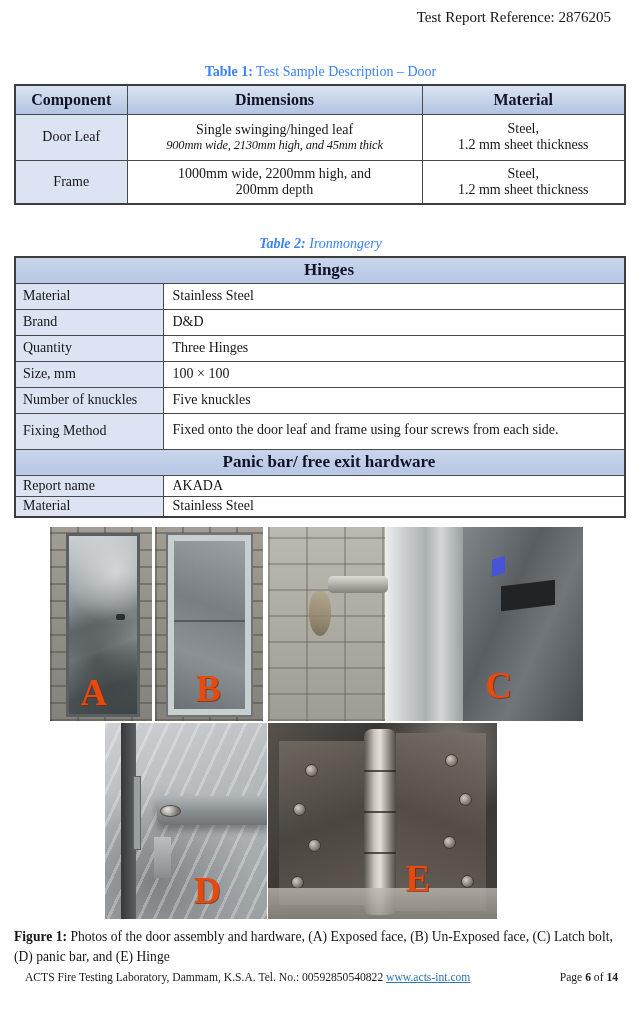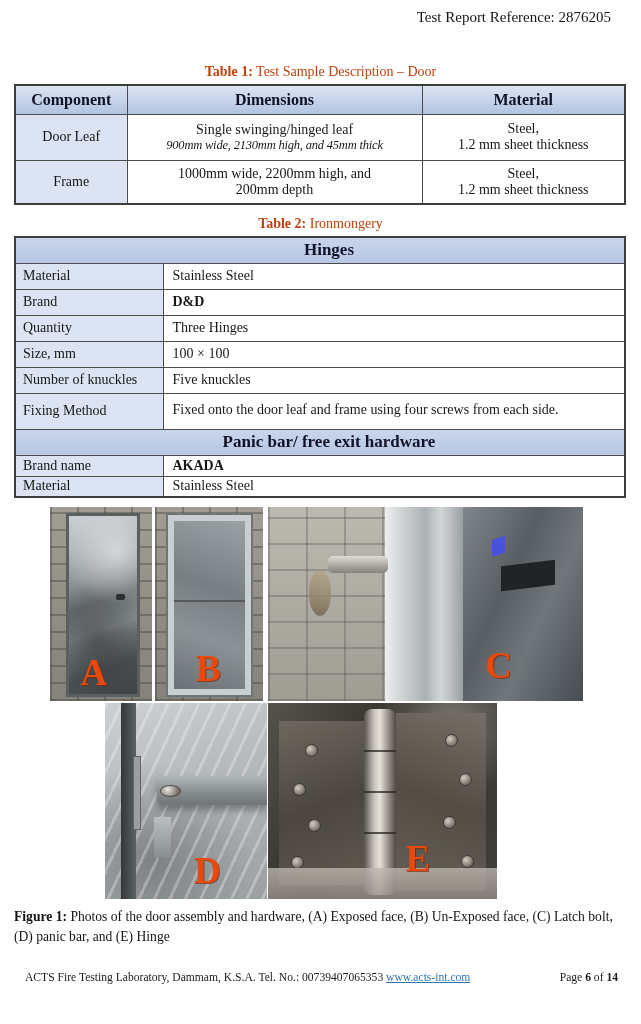--- a/index.html
+++ b/index.html
@@ -4,23 +4,23 @@
 <style>
   * { margin:0; padding:0; box-sizing:border-box; }
   html,body { background:#ffffff; }
   body { font-family:"Liberation Serif","DejaVu Serif",serif; color:#111; }
   .page { position:relative; width:641px; height:1000px; background:#fff; overflow:hidden; }
 
   
   .doc-header { padding:9px 30px 0 0; text-align:right; font-size:15px; color:#161616; }
 
   
-  .caption { text-align:center; font-size:14px; color:#c2410c; }
+  .caption { text-align:center; font-size:14px; color:#3b82f6; }
   .t1-caption { margin-top:38px; }
-  .t2-caption { margin-top:11px; }
+  .t2-caption { margin-top:31px;font-style:italic; }
   .caption b { font-weight:bold; }
 
   
   table { border-collapse:collapse; margin:4px 14px 0 14px; width:612px; table-layout:fixed; }
   td, th { border:1px solid #4a4a4a; font-size:14px; color:#161616; vertical-align:middle; }
   table { border:2px solid #3d3d3d; }
 
   
   .t1 th { height:29px; font-size:16px; font-weight:bold; color:#101226;
            background:linear-gradient(180deg,#dbe4f3 0%,#c4d1e9 55%,#b2c4e2 100%); text-align:center; }
@@ -31,21 +31,21 @@
   .dim-sub { font-size:12.5px; letter-spacing:-0.2px;font-style:italic; }
 
   
   .t2 .section th { height:26px; font-size:17px; font-weight:bold; color:#101226; text-align:center;
            background:linear-gradient(180deg,#c9d5ec 0%,#b6c6e4 100%);padding-left:18px; }
   .t2 td.lbl { background:#dce3f2; text-align:left; padding-left:7px; width:148px; }
   .t2 td.val { text-align:left; padding-left:9px; background:#fff; }
   .t2 tr.rr td { height:26px; }
   .t2 tr.fixing td { height:36px; }
   .t2 tr.short td { height:21px; }
-  .t2 td.bold { font-weight:bold; }
+  .t2 td.bold { font-weight:normal; }
   .t2 .fixing .val { line-height:1.15; padding-top:1px; padding-bottom:2px; }
 
   
   .figure-area { margin-top:9px; }
   .photo-row { position:relative; height:194px; }
   .row2 { height:196px; margin-top:2px; }
   .photo { position:absolute; top:0; bottom:0; overflow:hidden; }
   .fig-letter { position:absolute; font-weight:bold; font-size:37px; line-height:1;
                 color:#e8490f; text-shadow:1px 1px 0 rgba(120,35,5,.65); z-index:5; }
 
@@ -211,21 +211,21 @@
       <td class="val">Five knuckles</td>
     </tr>
     <tr class="fixing">
       <td class="lbl">Fixing Method</td>
       <td class="val">Fixed onto the door leaf and frame using four screws from each side.</td>
     </tr>
     <tr class="section">
       <th colspan="2">Panic bar/ free exit hardware</th>
     </tr>
     <tr class="short">
-      <td class="lbl">Brand name</td>
+      <td class="lbl">Report name</td>
       <td class="val bold">AKADA</td>
     </tr>
     <tr class="short">
       <td class="lbl">Material</td>
       <td class="val">Stainless Steel</td>
     </tr>
   </tbody>
     </table>
 
   <div class="figure-area">
@@ -284,20 +284,20 @@
       </div>
     </div>
   </div>
 
   <div class="fig-caption">
     <b>Figure 1:</b><span> Photos of the door assembly and hardware, (A) Exposed face, (B) Un-Exposed face, (C) Latch bolt, (D) panic bar, and (E) Hinge</span>
   </div>
 
   <div class="doc-footer">
     <div class="footer-left">
-      <span>ACTS Fire Testing Laboratory, Dammam, K.S.A. Tel. No.: 00739407065353 </span><a class="footer-link">www.acts-int.com</a>
+      <span>ACTS Fire Testing Laboratory, Dammam, K.S.A. Tel. No.: 00592850540822 </span><a class="footer-link">www.acts-int.com</a>
     </div>
     <div class="footer-right">
       <span>Page </span><b>6</b><span> of </span><b>14</b>
     </div>
   </div>
 
 </div>
 
 </body></html>

